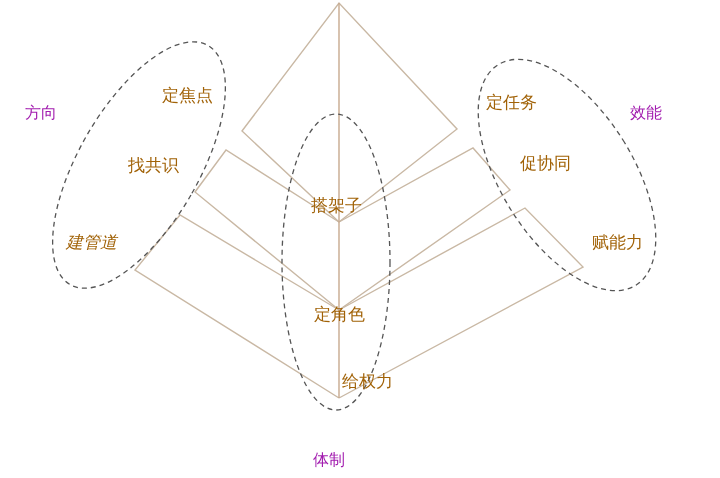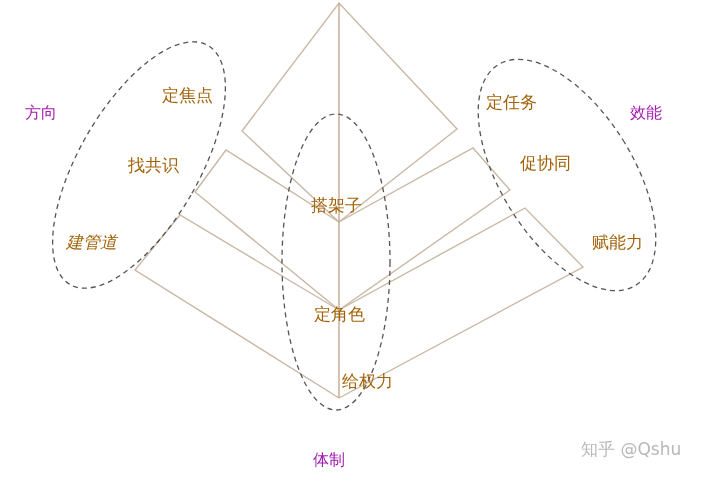--- a/index.html
+++ b/index.html
@@ -47,14 +47,13 @@
   <div class="lbl item" style="left:311px;top:190px;margin-top:7px;">搭架子</div>
   <div class="lbl item" style="left:314px;top:286px;margin-top:20px;">定角色</div>
   <div class="lbl item" style="left:306px;top:373px;margin-left:36px;">给权力</div>
   <div class="lbl head" style="left:313px;top:452px;">体制</div>
 
   <div class="lbl head" style="left:630px;top:105px;">效能</div>
   <div class="lbl item" style="left:486px;top:94px;">定任务</div>
   <div class="lbl item" style="left:520px;top:155px;">促协同</div>
   <div class="lbl item" style="left:592px;top:234px;text-align:center;">赋能力</div>
 
-  <div class="lbl wm" style="left:581px;top:441px;">知乎 @Qshu</div>
 </div>
 
 </body></html>

